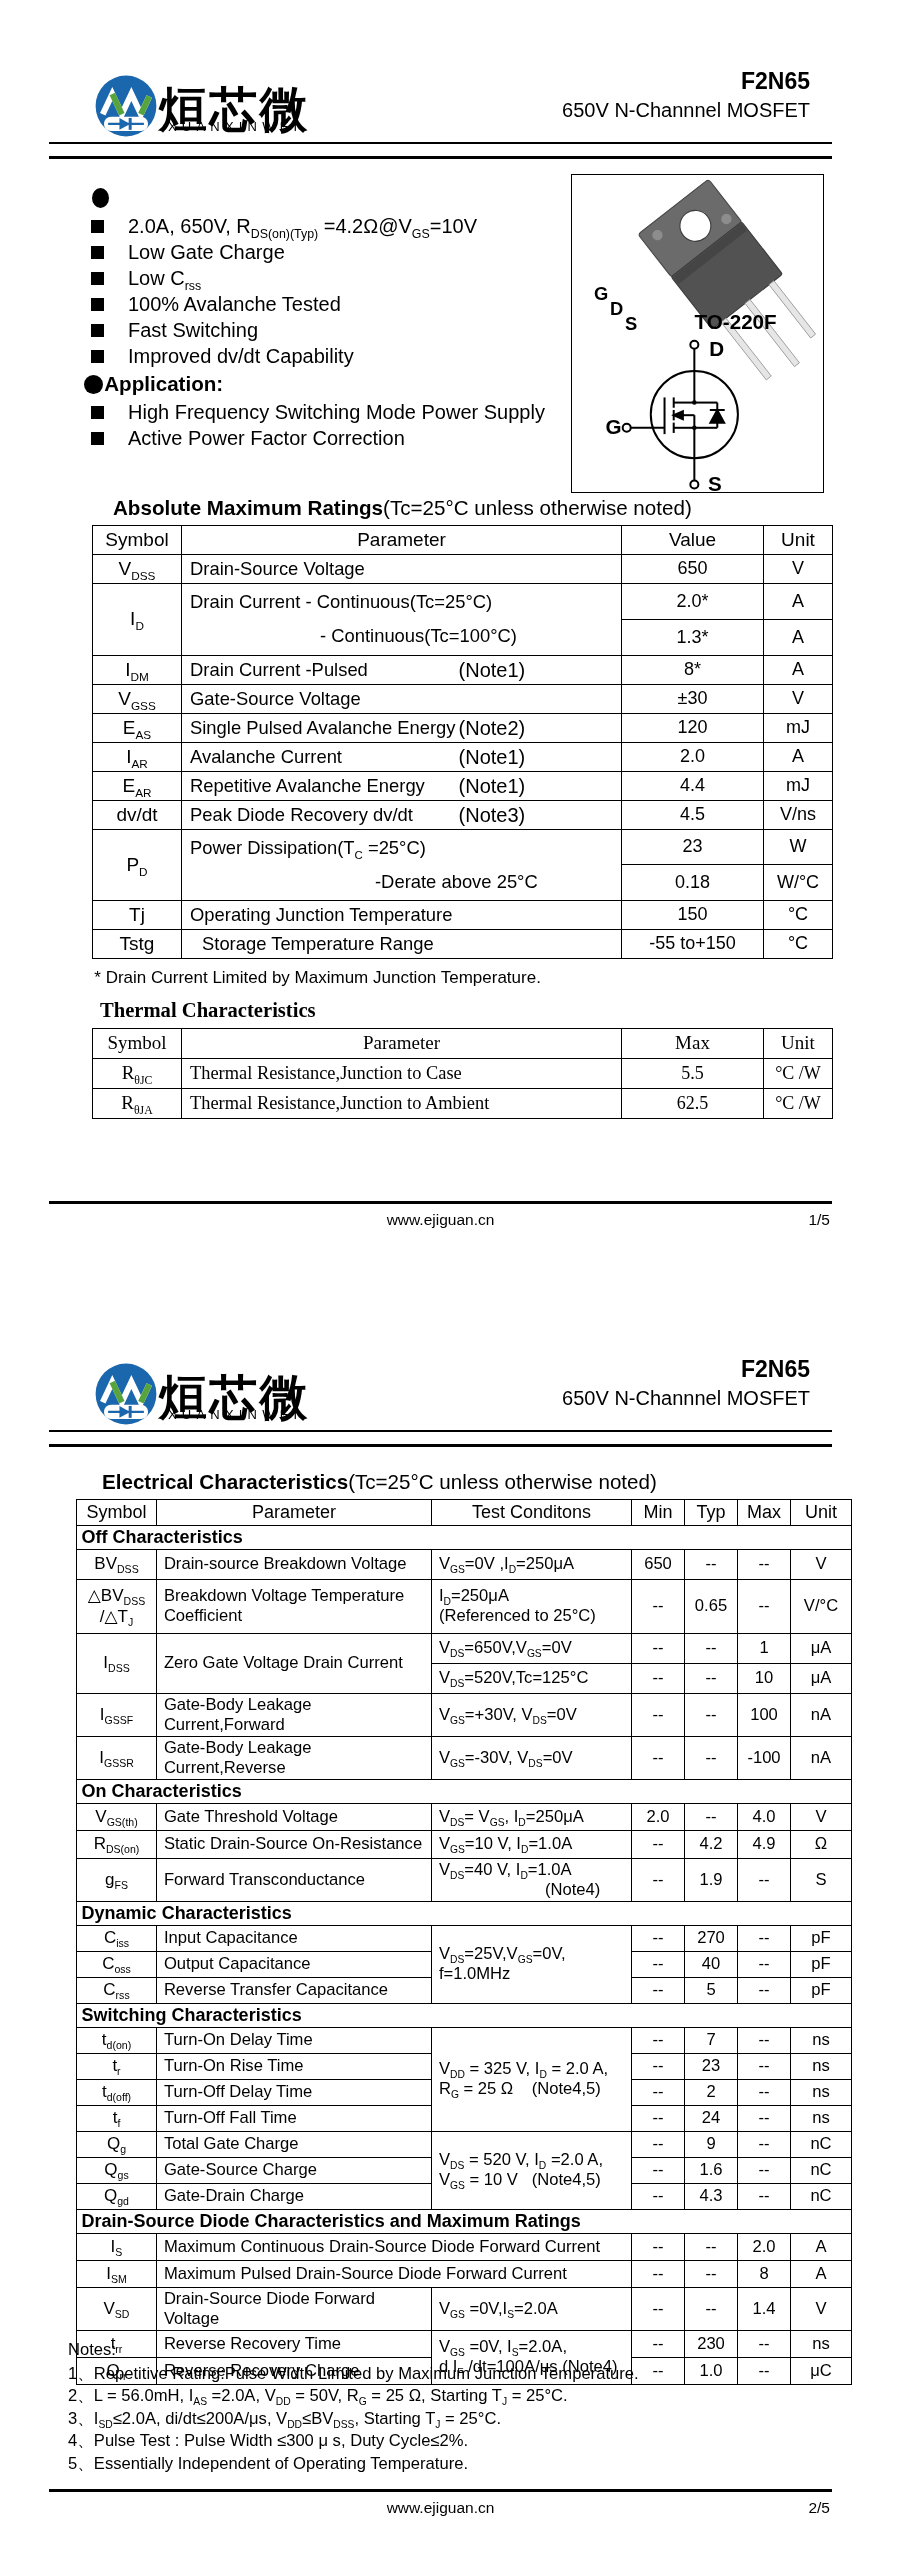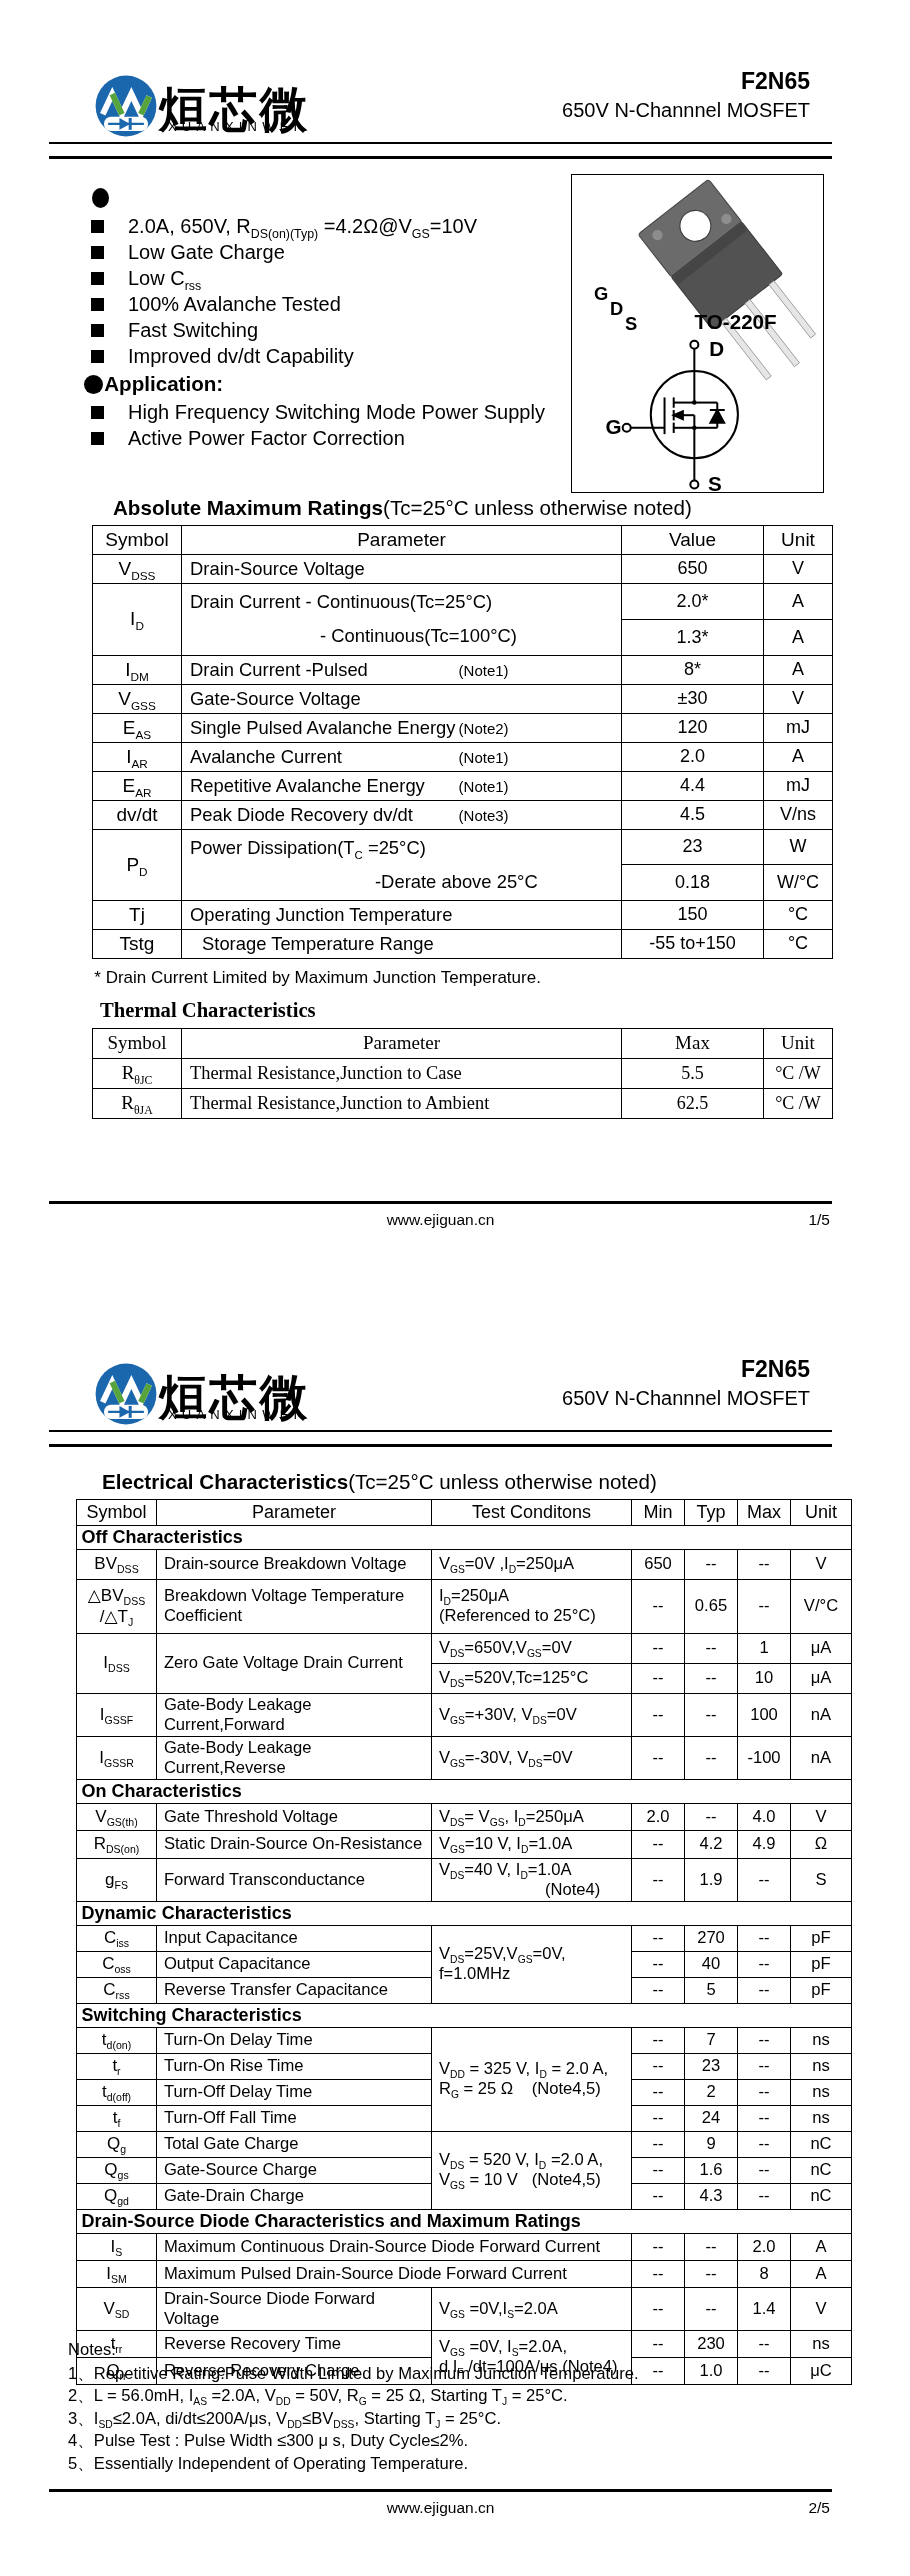--- a/index.html
+++ b/index.html
@@ -29,21 +29,21 @@
   .abs-sec{position:absolute;left:92px;top:496px;width:743px;}
   .abs-sec .sec-title{margin-left:21px;margin-bottom:4.6px;}
   table{border-collapse:collapse;table-layout:fixed;}
   .abs,.therm{width:740px;}
   .abs td,.abs th,.therm td,.therm th{border:1.7px solid #000;overflow:hidden;}
   .abs th,.therm th{font-size:19px;font-weight:normal;text-align:center;}
   .a-sym{font-size:19px;text-align:center;}
   .a-par{font-size:18.4px;text-align:left;padding-left:8px;position:relative;}
   .pline{display:block;}
   .tall .pline{line-height:34px;}
-  .cnote{position:absolute;left:63%;top:50%;transform:translateY(-50%);font-size:15px;}
+  .cnote{position:absolute;left:63%;top:50%;transform:translateY(-50%);font-size:20px;}
   .a-val{font-size:18px;text-align:center;}
   .a-unit{font-size:18px;text-align:center;}
   .abs-foot{font-size:17px;margin-top:9.2px;margin-left:2.3px;}
   .therm-sec{position:absolute;left:92px;top:999px;width:743px;font-family:Liberation Serif, serif;}
   .therm-sec .sec-title{margin-left:8px;margin-bottom:5.7px;}
   
   .foot-rule{position:absolute;left:49px;width:783px;top:1201px;height:3.4px;background:#000;}
   .foot-site{position:absolute;left:49px;width:783px;top:1211px;text-align:center;font-size:15.5px;}
   .foot-page{position:absolute;right:80px;top:1211px;font-size:15.5px;}
   

